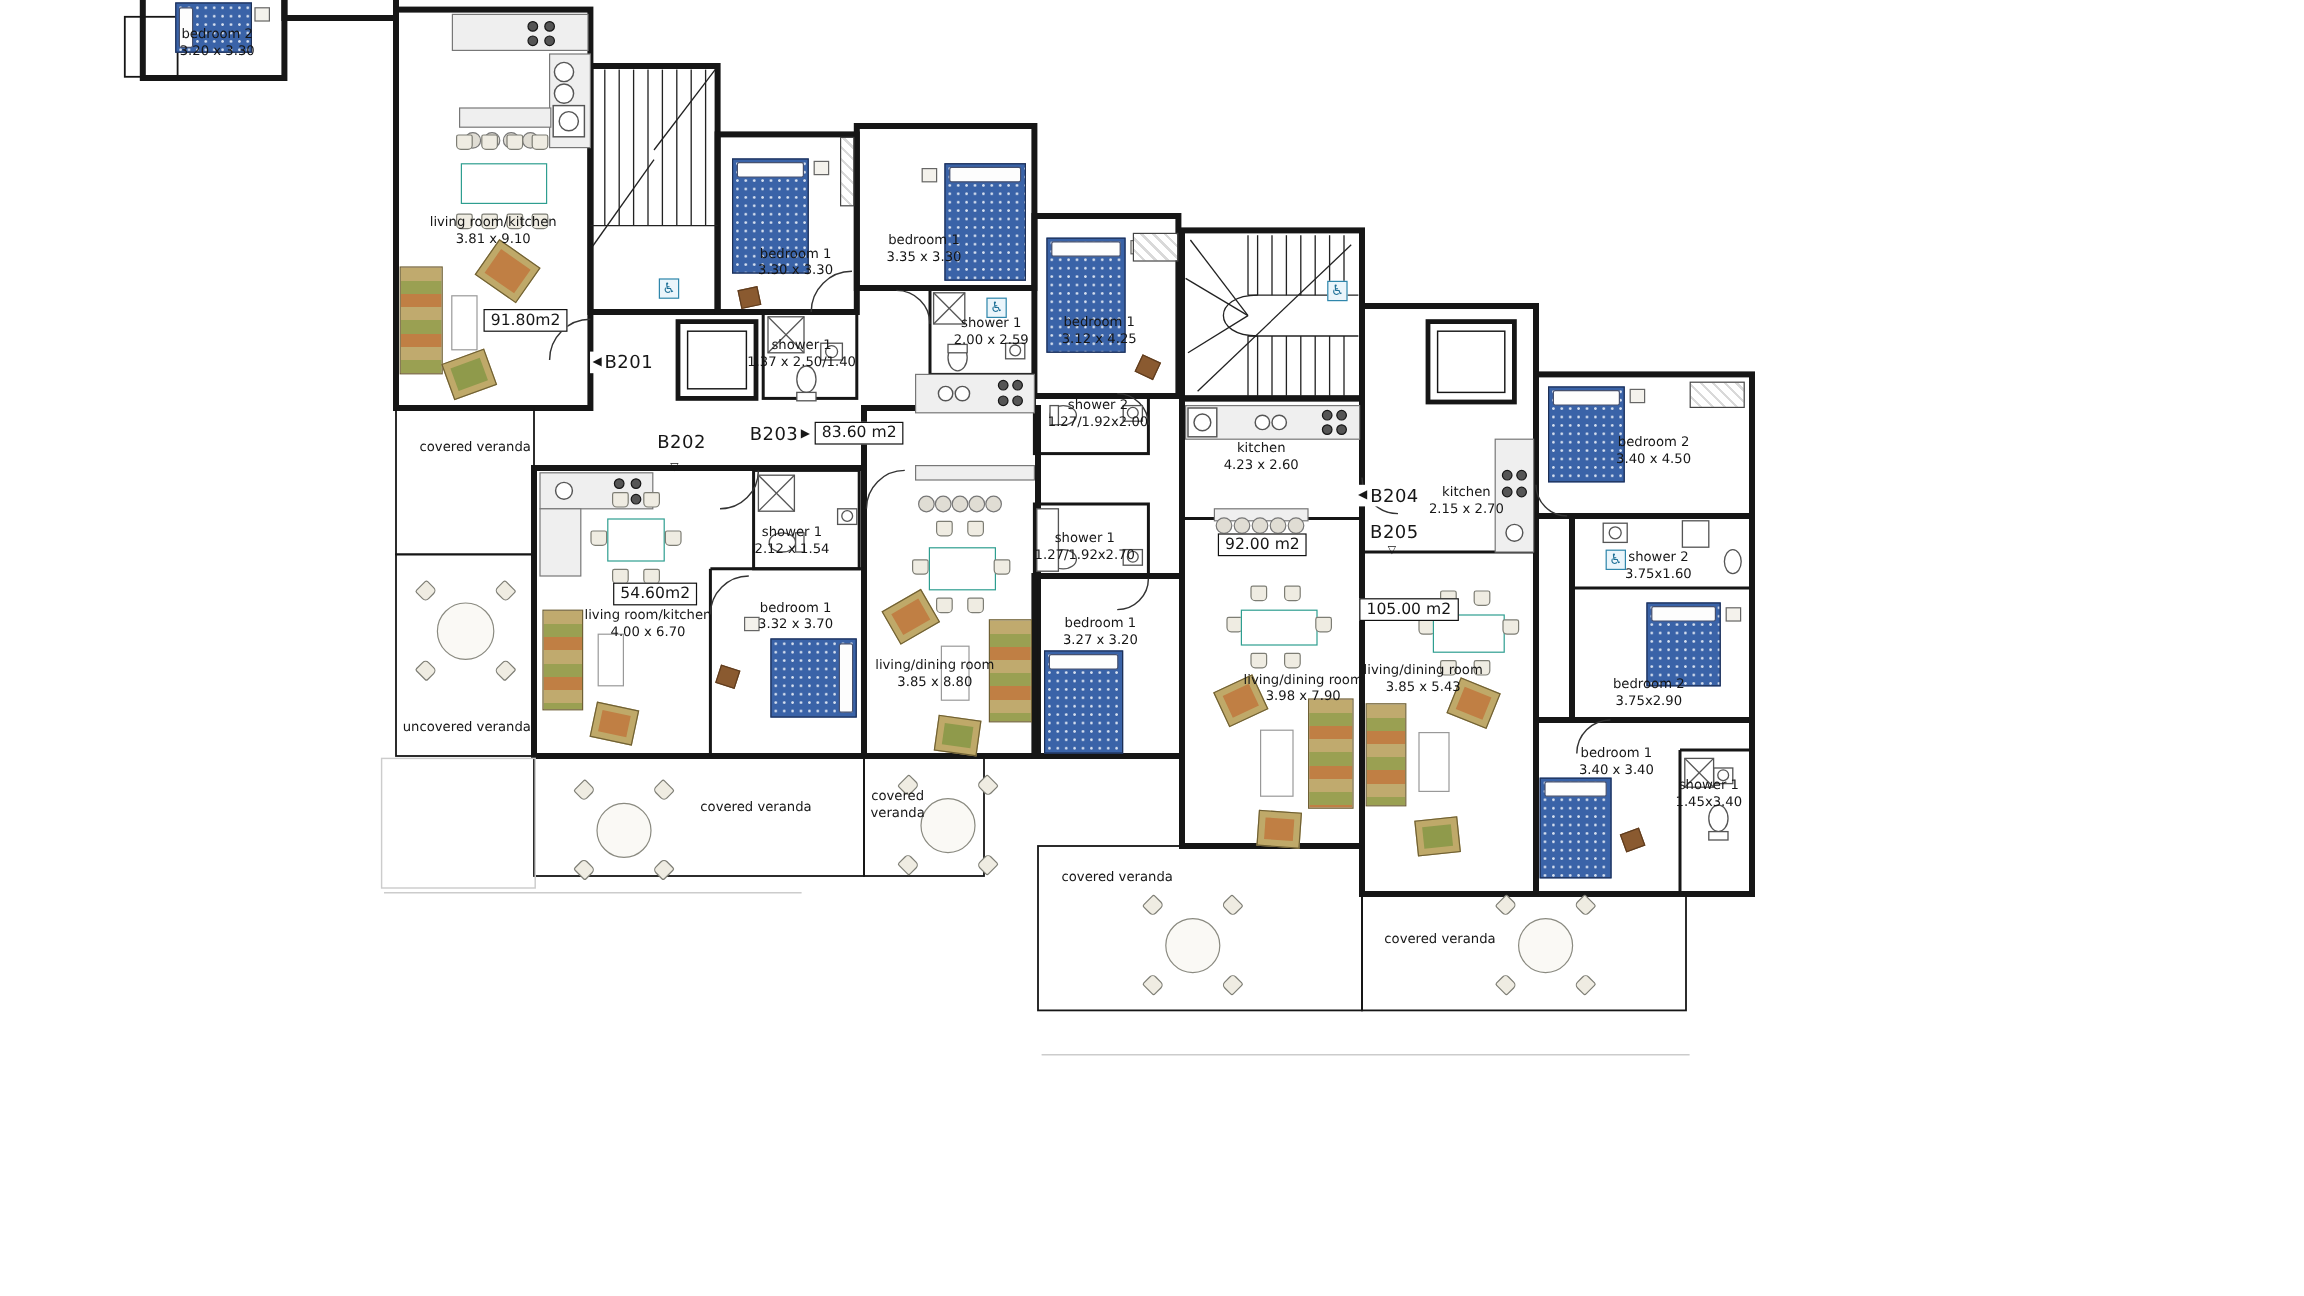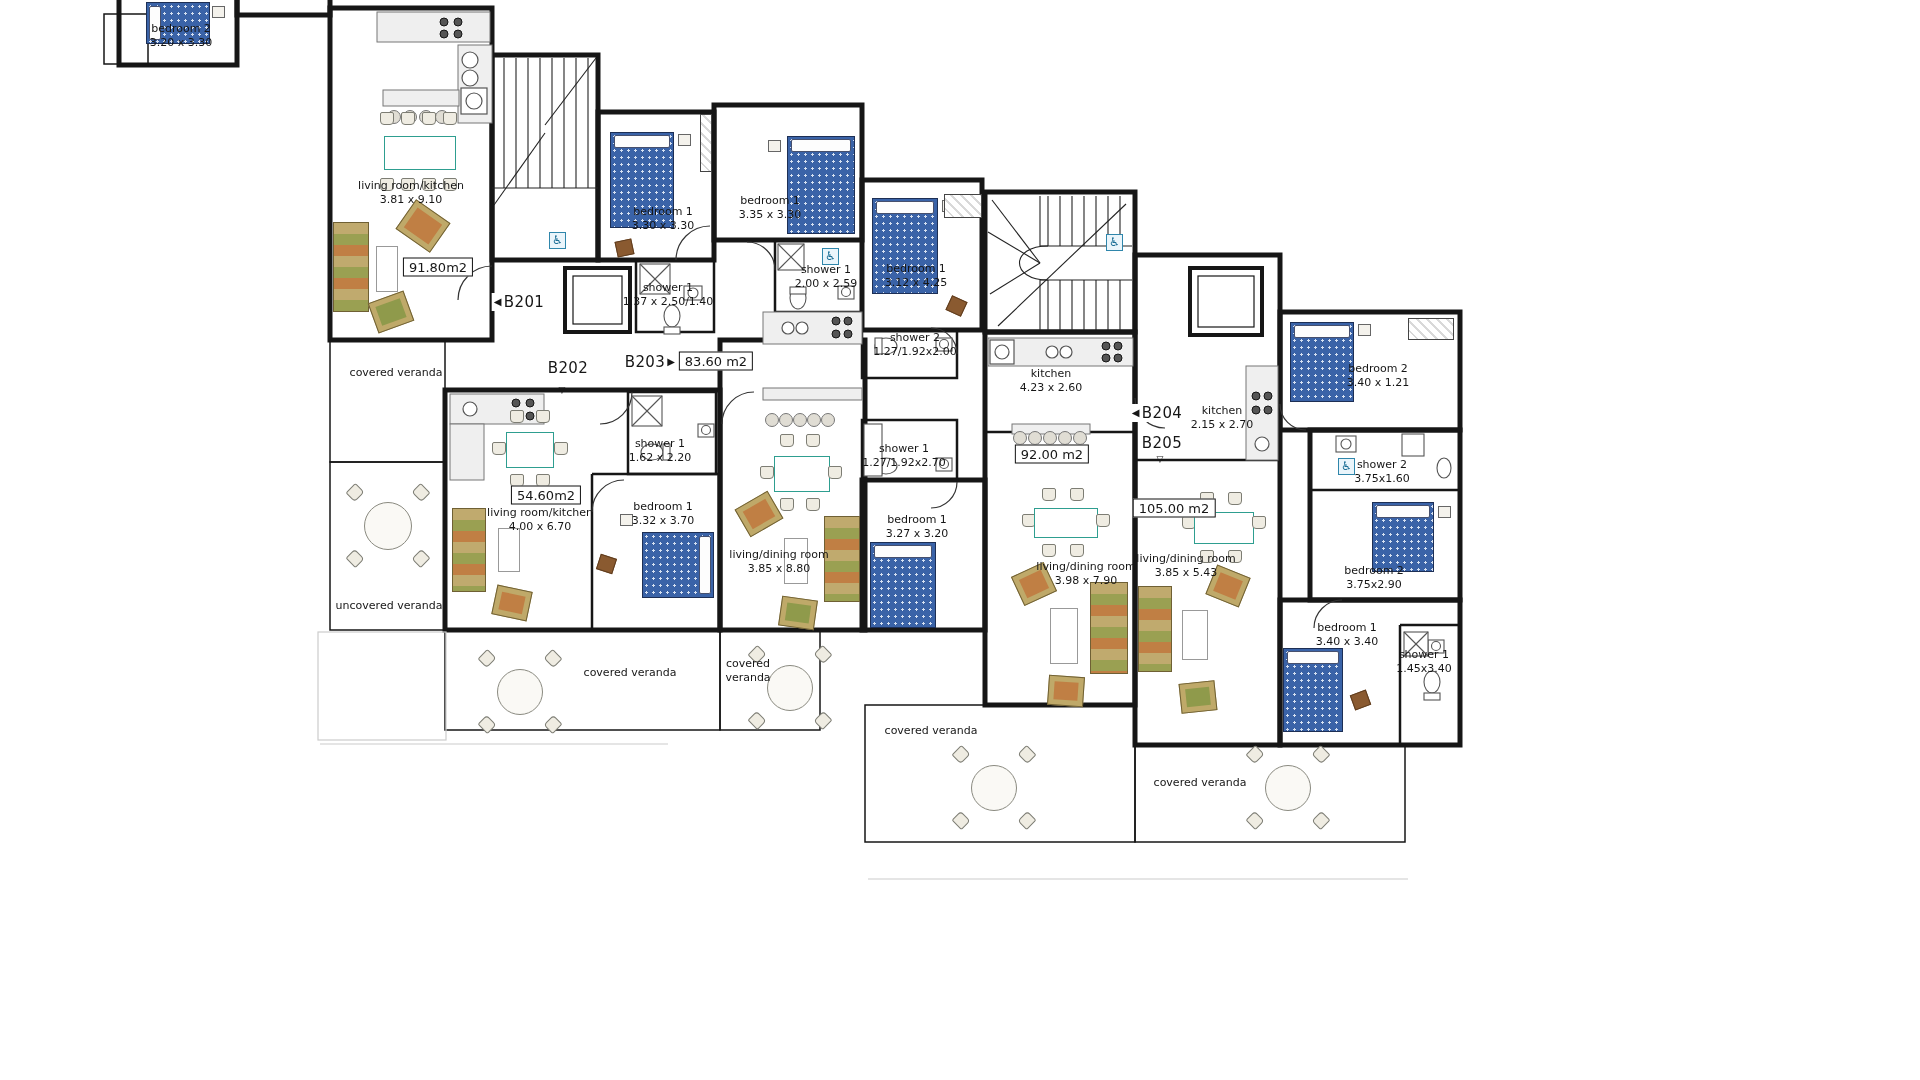--- a/index.html
+++ b/index.html
@@ -461,21 +461,21 @@
   </div>
   <div class="lbl" style="left:389px;top:606px">
     <div>uncovered veranda</div>
   </div>
   <div class="lbl" style="left:540px;top:520px">
     <div>living room/kitchen</div>
     <div>4.00 x 6.70</div>
   </div>
   <div class="lbl" style="left:660px;top:451px">
     <div>shower 1</div>
-    <div>1.62 x 2.20</div>
+    <div>2.12 x 1.54</div>
   </div>
   <div class="lbl" style="left:663px;top:514px">
     <div>bedroom 1</div>
     <div>3.32 x 3.70</div>
   </div>
   <div class="lbl" style="left:630px;top:673px">
     <div>covered veranda</div>
   </div>
   <div class="lbl" style="left:663px;top:219px">
     <div>bedroom 1</div>
@@ -530,21 +530,21 @@
   <div class="lbl" style="left:1222px;top:418px">
     <div>kitchen</div>
     <div>2.15 x 2.70</div>
   </div>
   <div class="lbl" style="left:1186px;top:566px">
     <div>living/dining room</div>
     <div>3.85 x 5.43</div>
   </div>
   <div class="lbl" style="left:1378px;top:376px">
     <div>bedroom 2</div>
-    <div>3.40 x 1.21</div>
+    <div>3.40 x 4.50</div>
   </div>
   <div class="lbl" style="left:1382px;top:472px">
     <div>shower 2</div>
     <div>3.75x1.60</div>
   </div>
   <div class="lbl" style="left:1374px;top:578px">
     <div>bedroom 2</div>
     <div>3.75x2.90</div>
   </div>
   <div class="lbl" style="left:1347px;top:635px">

